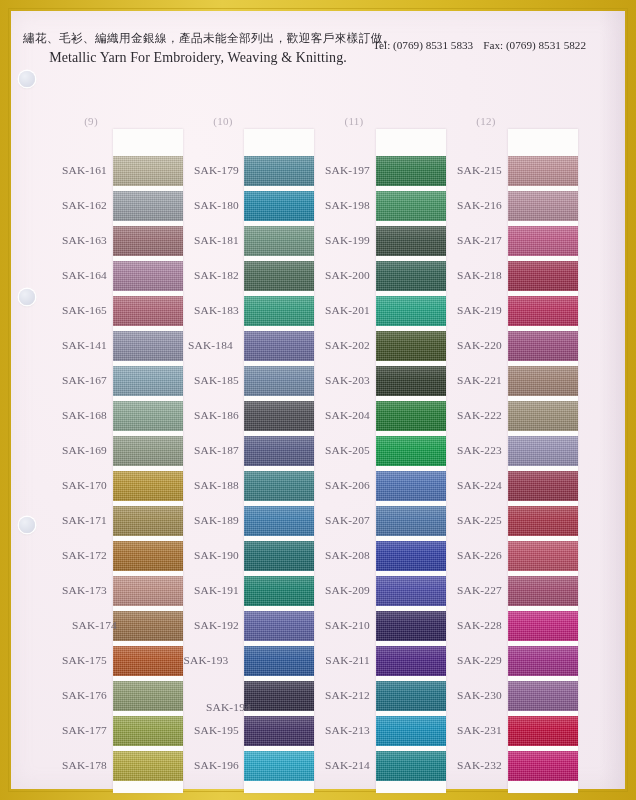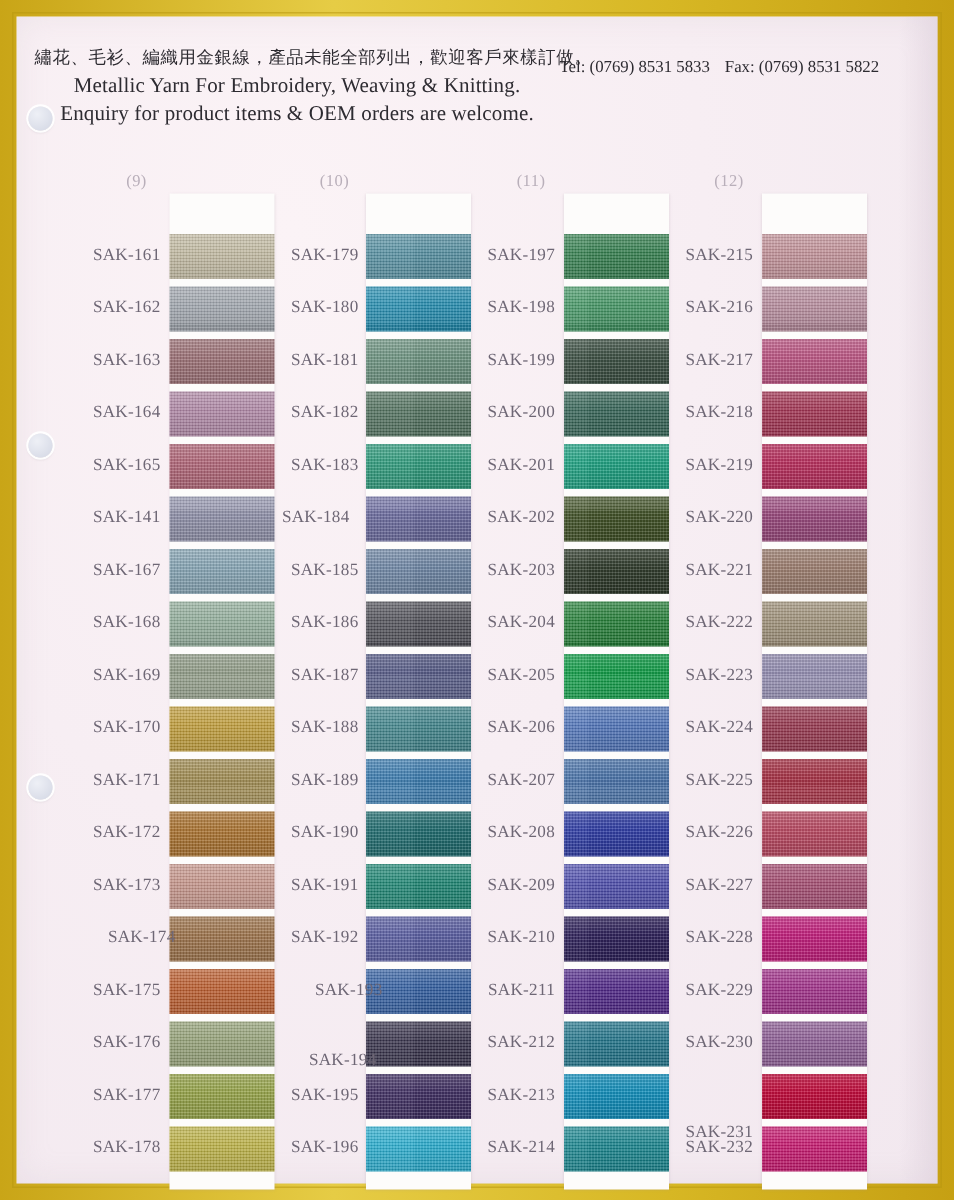--- a/index.html
+++ b/index.html
@@ -175,21 +175,20 @@
     <div id="holes-layer">
         <div class="hole" style="top: 60px; left: 8px;"></div>
         <div class="hole" style="top: 278px; left: 8px;"></div>
         <div class="hole" style="top: 506px; left: 8px;"></div>
       </div>
 
     <div id="header">
       <div class="hdr-left">
         <div class="hdr-line cjk">繡花、毛衫、編織用金銀線，產品未能全部列出，歡迎客戶來樣訂做。</div>
         <div class="hdr-line">Metallic Yarn For Embroidery, Weaving &amp; Knitting.</div>
-        <div class="hdr-line">Enquiry for product items &amp; OEM orders are welcome.</div>
       </div>
       <div class="hdr-right">
         <div class="hdr-contact"><span>Tel: (0769) 8531 5833</span><span class="gap"></span><span>Fax: (0769) 8531 5822</span></div>
       </div>
     </div>
 
     <div id="columns-layer">
         <div class="column" style="left: 0px;">
           <div class="col-head" style="left: 50px;">(9)</div>
           <div class="strip" style="left: 102px;"></div>
@@ -321,21 +320,21 @@
             <div class="sheen"></div>
           </div>
           <div class="code" style="top: 469px; left: 154px;">SAK-191</div>
           <div class="swatch" title="SAK-192" style="top: 496px; left: 233px; background: rgb(90, 94, 163);">
             <div class="sheen"></div>
           </div>
           <div class="code" style="top: 504px; left: 154px;">SAK-192</div>
           <div class="swatch" title="SAK-193" style="top: 531px; left: 233px; background: rgb(42, 87, 155);">
             <div class="sheen"></div>
           </div>
-          <div class="code" style="top: 539px; left: 170px;">SAK-193</div>
+          <div class="code" style="top: 539px; left: 158px; text-align: center;">SAK-193</div>
           <div class="swatch" title="SAK-194" style="top: 566px; left: 233px; background: rgb(48, 43, 68);">
             <div class="sheen"></div>
           </div>
           <div class="code" style="top: 574px; left: 166px; margin-top: 12px;">SAK-194</div>
           <div class="swatch" title="SAK-195" style="top: 601px; left: 233px; background: rgb(62, 45, 97);">
             <div class="sheen"></div>
           </div>
           <div class="code" style="top: 609px; left: 154px;">SAK-195</div>
           <div class="swatch" title="SAK-196" style="top: 636px; left: 233px; background: rgb(34, 167, 201);">
             <div class="sheen"></div>
@@ -481,21 +480,21 @@
             <div class="sheen"></div>
           </div>
           <div class="code" style="top: 539px; left: 417px;">SAK-229</div>
           <div class="swatch" title="SAK-230" style="top: 566px; left: 497px; background: rgb(138, 90, 146);">
             <div class="sheen"></div>
           </div>
           <div class="code" style="top: 574px; left: 417px;">SAK-230</div>
           <div class="swatch" title="SAK-231" style="top: 601px; left: 497px; background: rgb(195, 9, 58);">
             <div class="sheen"></div>
           </div>
-          <div class="code" style="top: 634px; left: 417px;">SAK-231</div>
+          <div class="code" style="top: 609px; left: 417px;">SAK-231</div>
           <div class="swatch" title="SAK-232" style="top: 636px; left: 497px; background: rgb(196, 19, 107);">
             <div class="sheen"></div>
           </div>
           <div class="code" style="top: 644px; left: 417px;">SAK-232</div>
         </div>
       </div>
 
   </div>
 </div>
 

